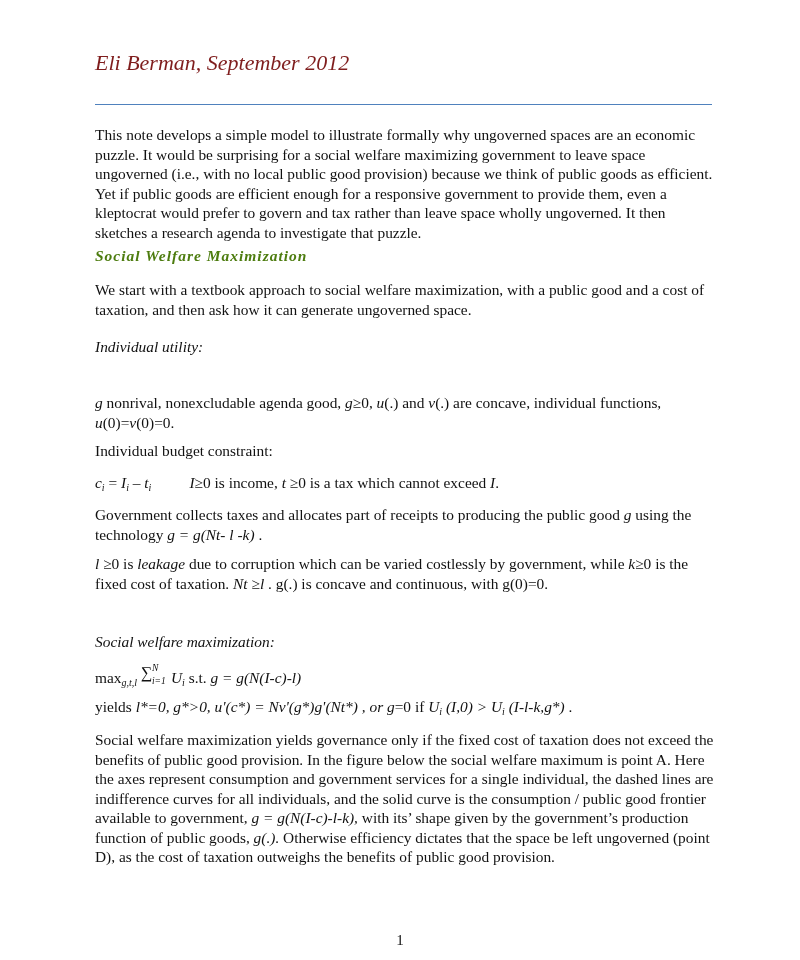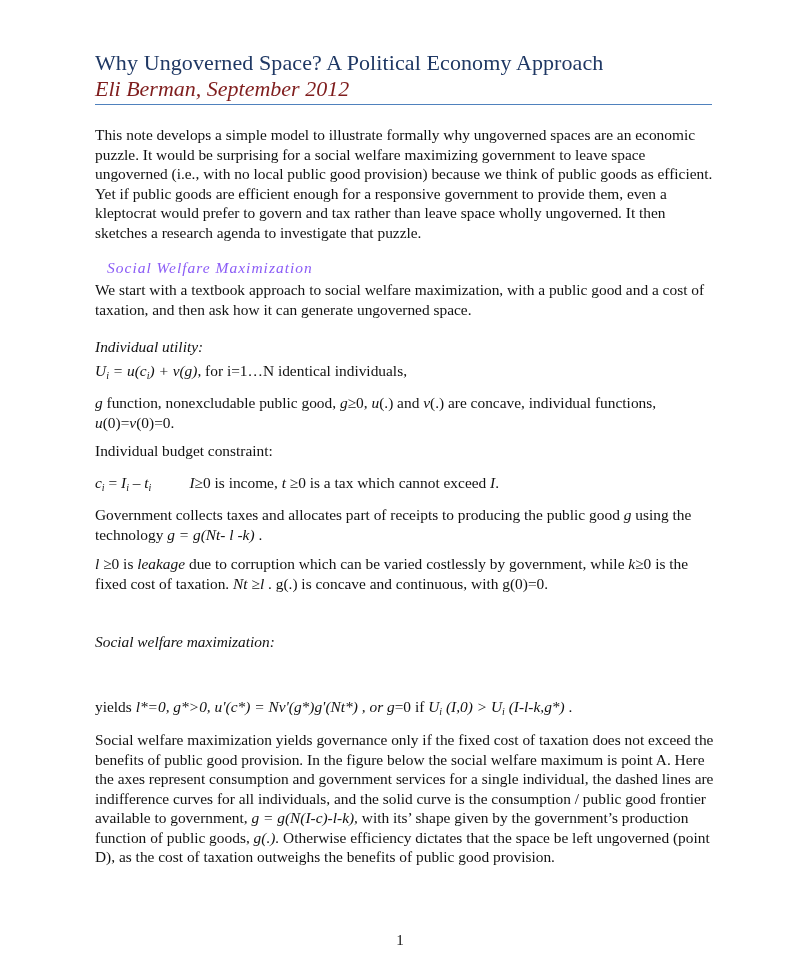--- a/index.html
+++ b/index.html
@@ -56,24 +56,24 @@
       width: 625px;
       font-size: 15.4px;
       line-height: 19.5px;
       margin: 0;
     }
     .section-heading {
       position: absolute;
       left: 95px;
       font-size: 15.5px;
       font-style: italic;
-      font-weight: normal;
-      color: #8b5cf6;
+      font-weight: bold;
+      color: #4d7c0f;
       letter-spacing: 1px;
-      margin: 12px;
+      margin: 0;
     }
     i, .it { font-style: italic; }
     sub { font-size: 10px; vertical-align: -3px; line-height: 0; }
     .sumwrap { display: inline-block; position: relative; width: 30px; height: 19px; vertical-align: baseline; }
     .sumwrap .sigma { position: absolute; left: 0; top: -1px; font-size: 16px; font-style: normal; }
     .sumwrap .sup { position: absolute; left: 11px; top: -5px; font-size: 9.5px; font-style: italic; }
     .sumwrap .sub { position: absolute; left: 11px; top: 8px; font-size: 9.5px; font-style: italic; }
     .page-number {
       position: absolute;
       left: 0;
@@ -83,57 +83,57 @@
       font-size: 15px;
     }
     .tab-gap { display: inline-block; width: 38px; }
   </style>
 </head>
 <body>
 
 <div class="page">
 
   <div class="title-block">
-    <h1 class="doc-title">Why Ungoverned Space? A Political Economy Approach</h1>
     <h2 class="doc-subtitle">Eli Berman, September 2012</h2>
   </div>
   <div class="title-rule"></div>
 
   <p class="body-text" style="top:125px;">This note develops a simple model to illustrate formally why ungoverned spaces are an economic puzzle. It would be surprising for a social welfare maximizing government to leave space ungoverned (i.e., with no local public good provision) because we think of public goods as efficient. Yet if public goods are efficient enough for a responsive government to provide them, even a kleptocrat would prefer to govern and tax rather than leave space wholly ungoverned. It then sketches a research agenda to investigate that puzzle.</p>
 
   <h3 class="section-heading" style="top:247px;">Social Welfare Maximization</h3>
 
   <p class="body-text" style="top:280px;">We start with a textbook approach to social welfare maximization, with a public good and a cost of taxation, and then ask how it can generate ungoverned space.</p>
 
   <p class="body-text it" style="top:337px;">Individual utility:</p>
 
-  <p class="body-text" style="top:361px;">
-    <span class="it">U</span><sub class="it">i</sub><span class="it"> = u(c</span><sub class="it">i</sub><span class="it">) + v(g)</span><span>, for i=1…N identical individuals,</span>
-  </p>
 
   <p class="body-text" style="top:393px;">
-    <span class="it">g</span><span> function, nonexcludable public good, </span><span class="it">g</span><span>≥0, </span><span class="it">u</span><span>(.) and </span><span class="it">v</span><span>(.) are concave, individual functions, </span><span class="it">u</span><span>(0)=</span><span class="it">v</span><span>(0)=0.</span>
+    <span class="it">g</span><span> nonrival, nonexcludable agenda good, </span><span class="it">g</span><span>≥0, </span><span class="it">u</span><span>(.) and </span><span class="it">v</span><span>(.) are concave, individual functions, </span><span class="it">u</span><span>(0)=</span><span class="it">v</span><span>(0)=0.</span>
   </p>
 
   <p class="body-text" style="top:441px;">Individual budget constraint:</p>
 
   <p class="body-text" style="top:473px;">
     <span class="it">c</span><sub class="it">i</sub><span> = </span><span class="it">I</span><sub class="it">i</sub><span> – </span><span class="it">t</span><sub class="it">i</sub><span class="tab-gap"></span><span class="it">I</span><span>≥0 is income, </span><span class="it">t</span><span> ≥0 is a tax which cannot exceed </span><span class="it">I</span><span>.</span>
   </p>
 
   <p class="body-text" style="top:505px;">
     <span>Government collects taxes and allocates part of receipts to producing the public good </span><span class="it">g</span><span> using the technology </span><span class="it">g = g(Nt- l -k)</span><span> .</span>
   </p>
 
   <p class="body-text" style="top:554px;">
     <span class="it">l</span><span> ≥0 is </span><span class="it">leakage</span><span> due to corruption which can be varied costlessly by government, while </span><span class="it">k</span><span>≥0 is the fixed cost of taxation. </span><span class="it">Nt ≥l</span><span> . g(.) is concave and continuous, with g(0)=0.</span>
   </p>
 
   <p class="body-text it" style="top:632px;">Social welfare maximization:</p>
 
+  <p class="body-text" style="top:664px;">
+    <span>max</span><sub class="it">g,t,l</sub>
+    <span class="sumwrap"><span class="sigma">∑</span><span class="sup">N</span><span class="sub">i=1</span></span><span class="it">U</span><sub class="it">i</sub><span> s.t. </span><span class="it">g = g(N(I-c)-l)</span>
+  </p>
 
   <p class="body-text" style="top:697px;">
     <span> yields </span><span class="it">l*=0, g*&gt;0, u'(c*) = Nv'(g*)g'(Nt*) , or </span><span class="it">g</span><span>=0 if </span><span class="it">U</span><sub class="it">i</sub><span class="it"> (I,0) &gt; </span><span class="it">U</span><sub class="it">i</sub><span class="it"> (I-l-k,g*)</span><span> .</span>
   </p>
 
   <p class="body-text" style="top:730px;">
     <span>Social welfare maximization yields governance only if the fixed cost of taxation does not exceed the benefits of public good provision. In the figure below the social welfare maximum is point A. Here the axes represent consumption and government services for a single individual, the dashed lines are indifference curves for all individuals, and the solid curve is the consumption / public good frontier available to government, </span><span class="it">g = g(N(I-c)-l-k),</span><span> with its’ shape given by the government’s production function of public goods, </span><span class="it">g(.).</span><span> Otherwise efficiency dictates that the space be left ungoverned (point D), as the cost of taxation outweighs the benefits of public good provision.</span>
   </p>
 
   <div class="page-number">1</div>

